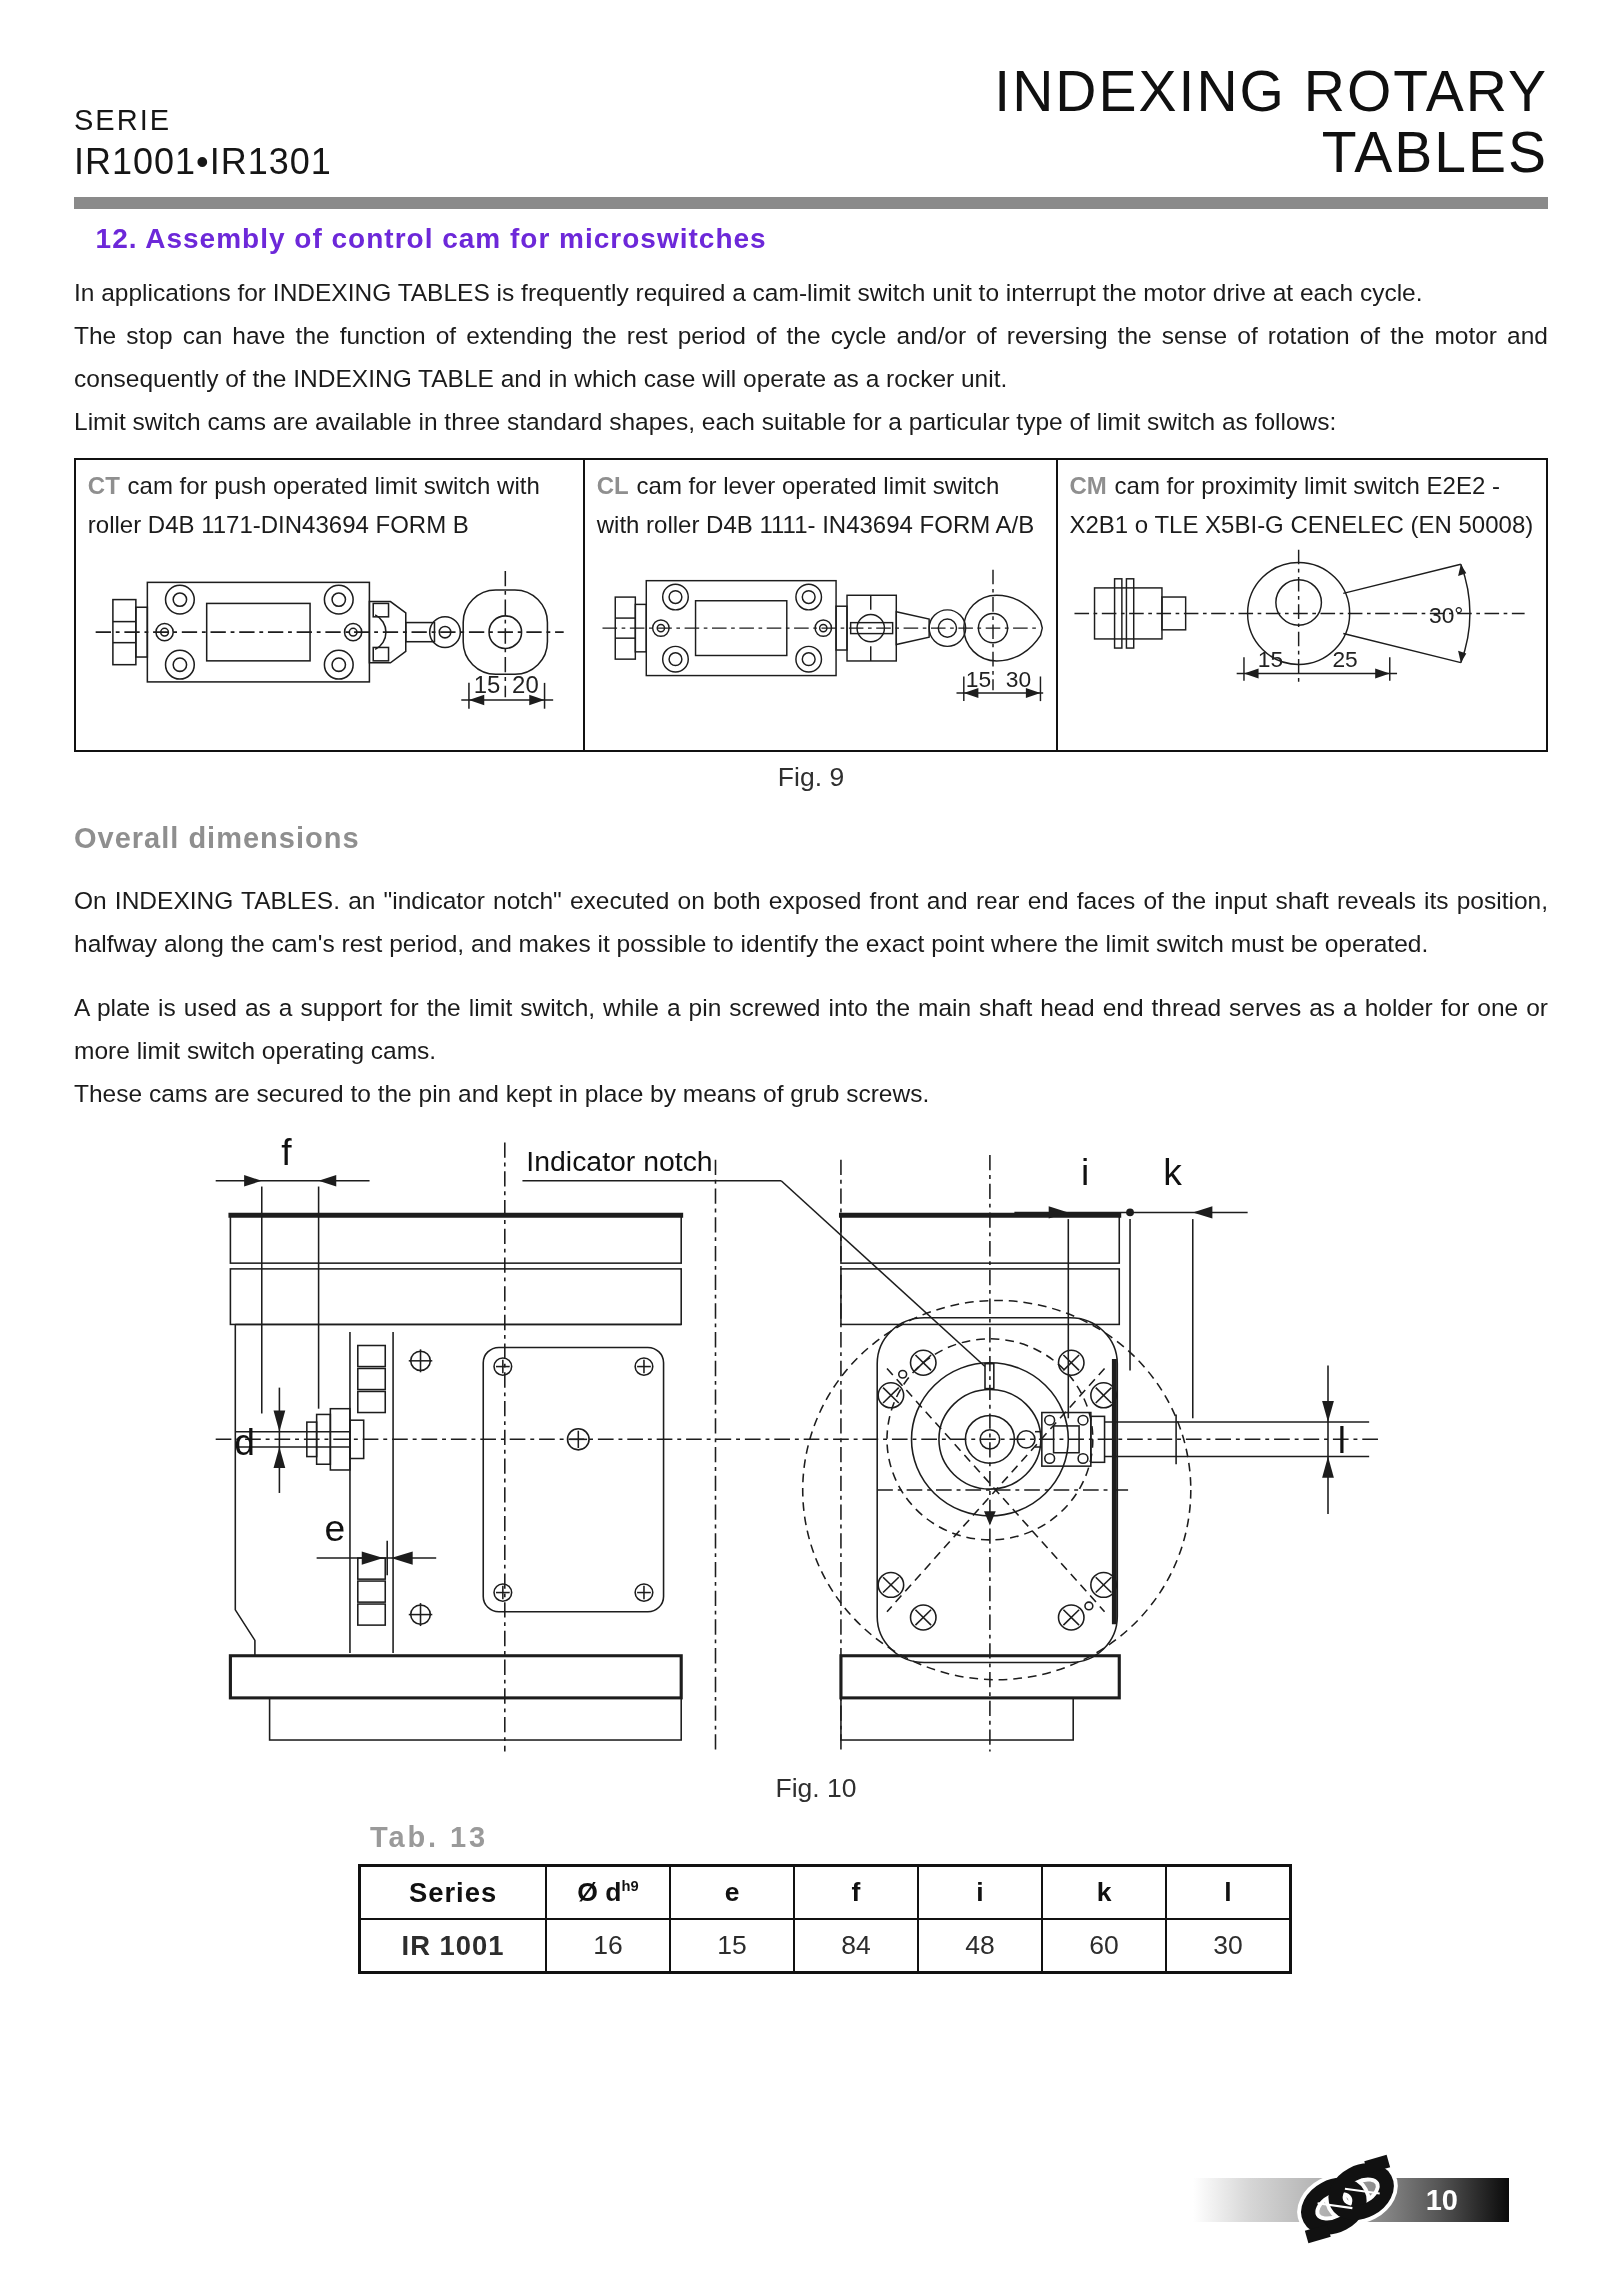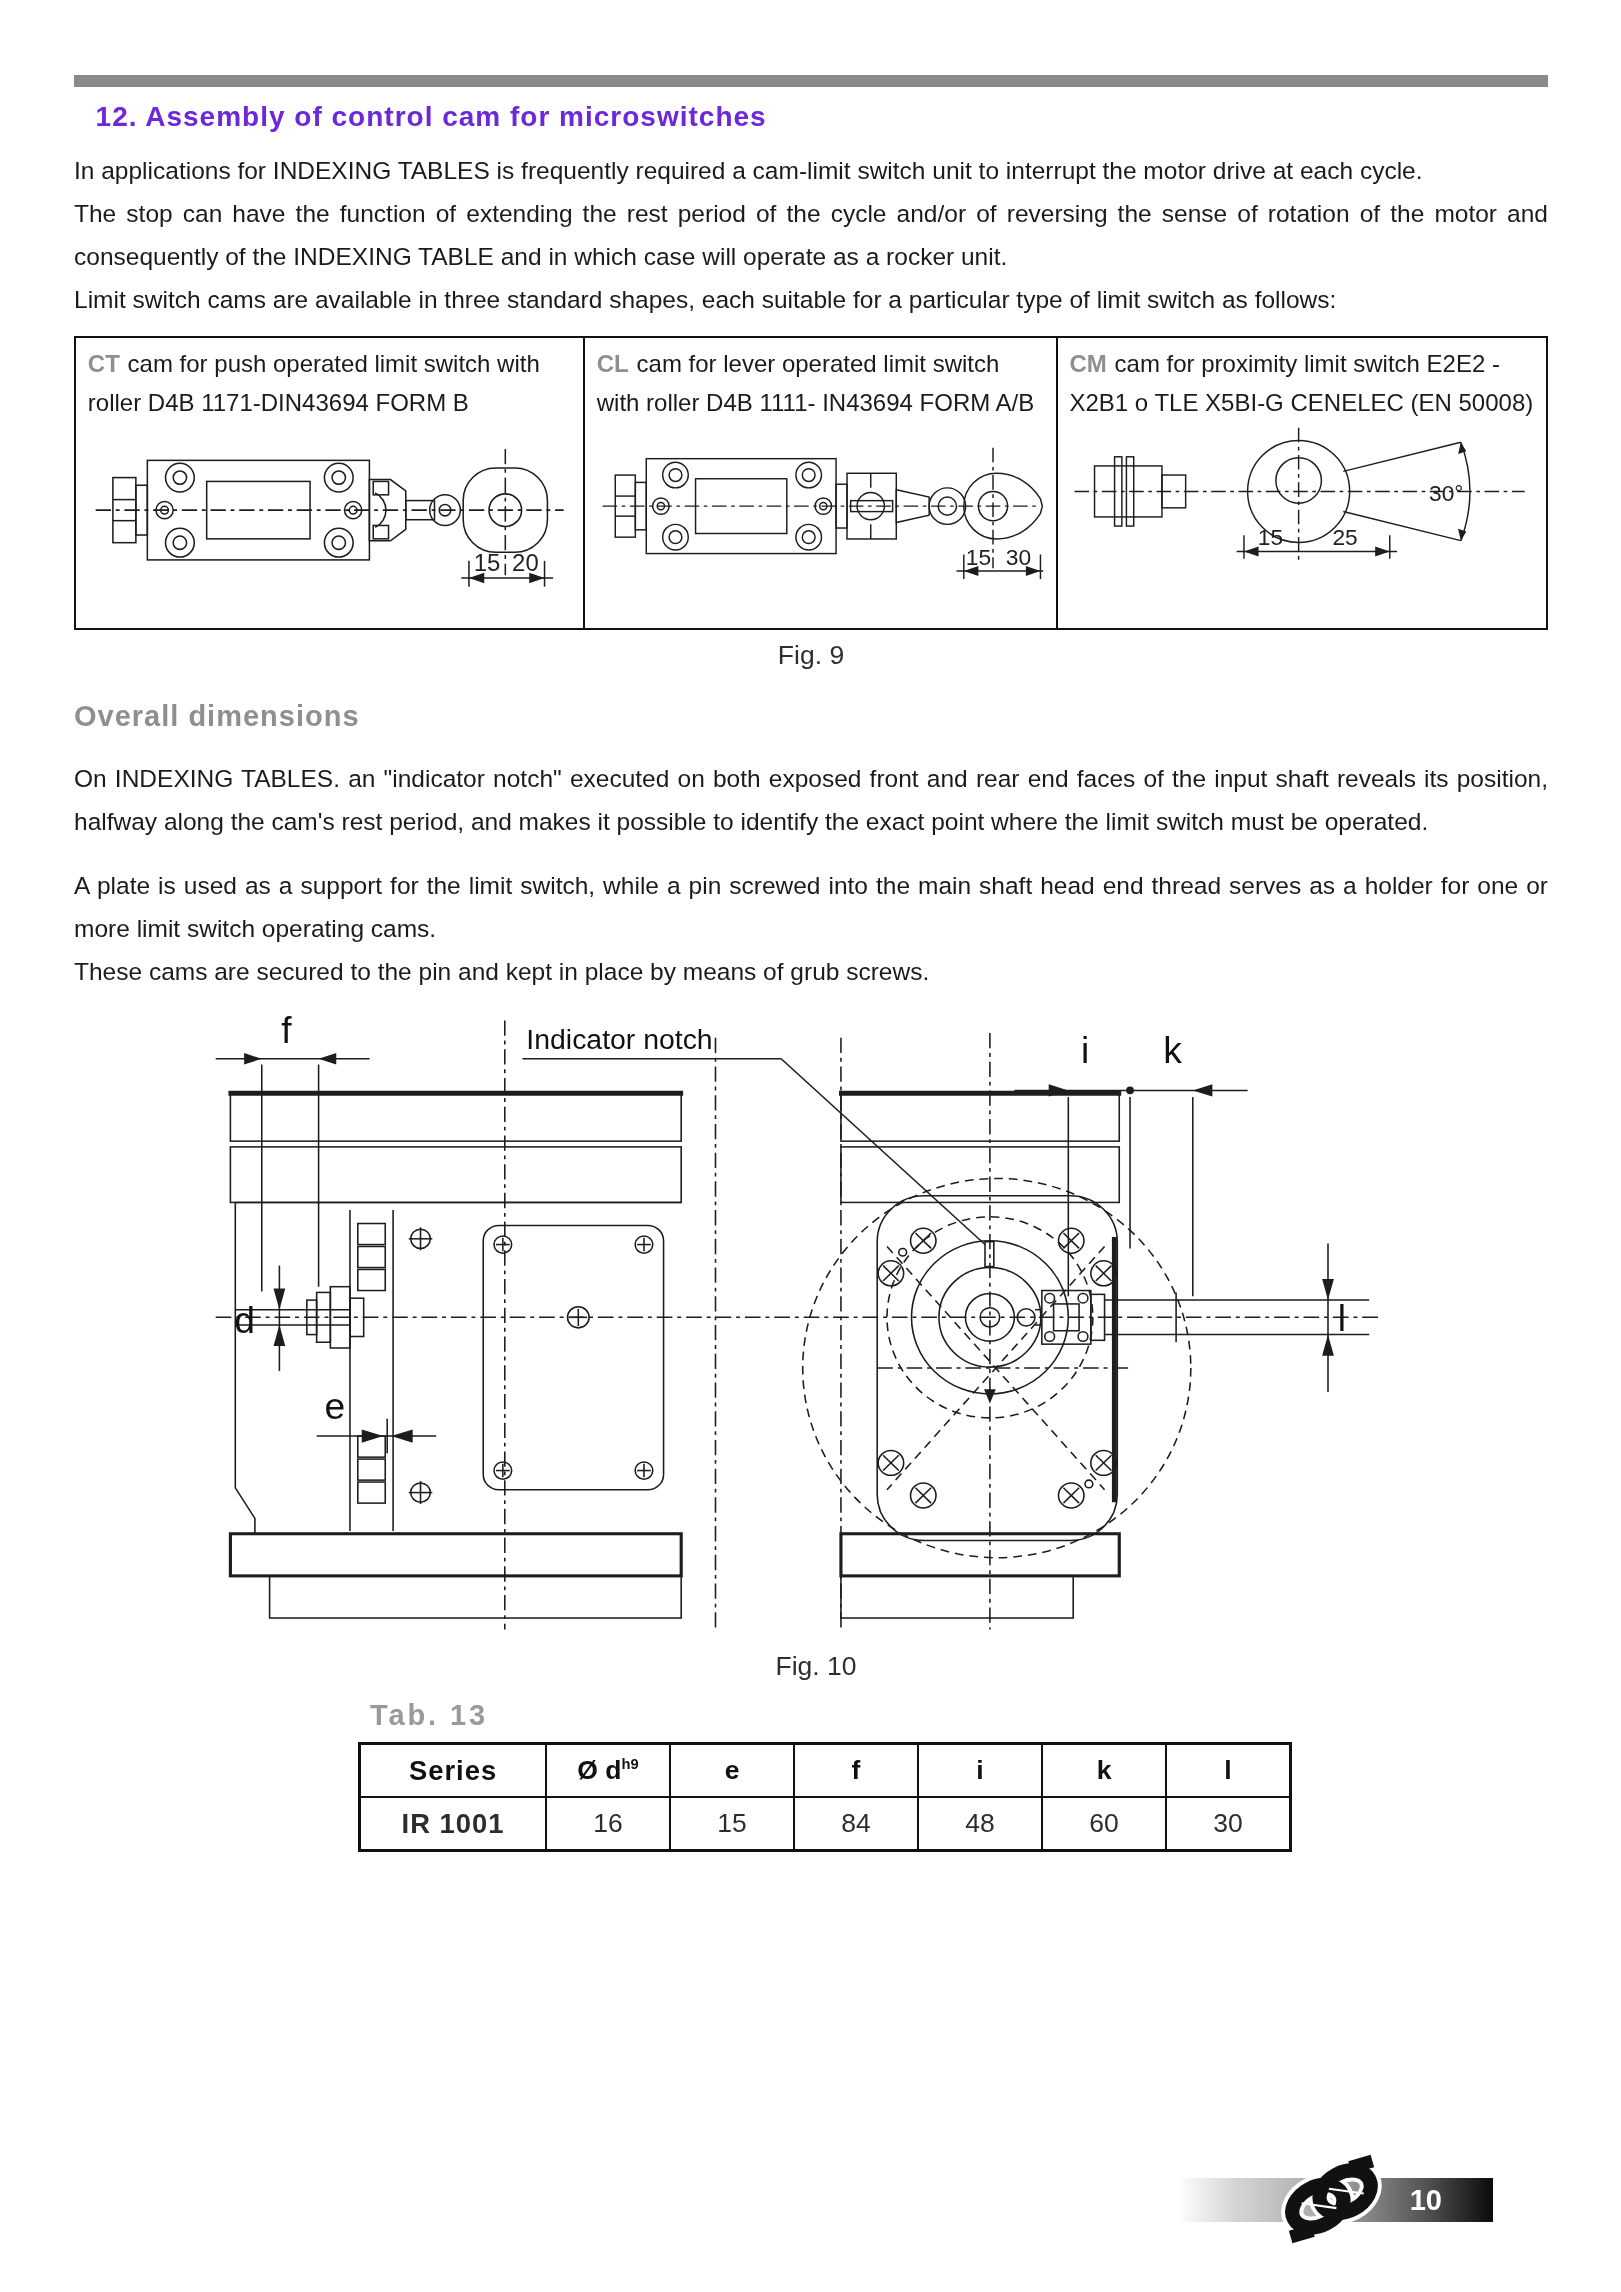--- a/index.html
+++ b/index.html
@@ -50,33 +50,43 @@
   .b3{stroke-width:3.2;}
   .thk{stroke-width:5;}
   .dd{stroke-dasharray:16 5 4 5;}
   .dsh{stroke-dasharray:9 6;}
   .fl{fill:#1d1d1d;stroke:none;}
   .dimtxt{font-family:"Liberation Sans",sans-serif;font-size:25px;fill:#222;}
   .figlab{font-family:"Liberation Sans",sans-serif;font-size:38px;fill:#111;}
   .figlab-sm{font-family:"Liberation Sans",sans-serif;font-size:29px;fill:#111;}
   
   .footer-bar{
-    position:absolute;top:2178px;right:128px;width:316px;height:44px;
+    position:absolute;top:2178px;right:112px;width:316px;height:44px;
     background:linear-gradient(90deg, rgba(250,250,250,0) 0%, #d6d6d6 18%, #a3a3a3 50%, #555555 78%, #0a0a0a 100%);
     display:flex;align-items:center;
   }
   .footer-logo{position:absolute;left:90px;top:-31px;width:129px;height:104px;}
   .page-num{margin-left:auto;margin-right:51px;color:#ffffff;font-size:29px;font-weight:bold;}
 </style>
 </head>
 <body>
 
 <div class="page">
   <div class="content">
 
+    <div class="doc-header">
+      <div class="serie-block">
+        <div class="serie-label">SERIE</div>
+        <div class="serie-models">IR1001•IR1301</div>
+      </div>
+      <div class="doc-title">
+        <div>INDEXING ROTARY</div>
+        <div>TABLES</div>
+      </div>
+    </div>
     <div class="header-rule"></div>
 
     <div class="section-title">12. Assembly of control cam for microswitches</div>
 
     <p class="body-par mt16">In applications for INDEXING TABLES is frequently required a cam-limit switch unit to interrupt the motor drive at each cycle.</p>
     <p class="body-par">The stop can have the function of extending the rest period of the cycle and/or of reversing the sense of rotation of the motor and consequently of the INDEXING TABLE and in which case will operate as a rocker unit.</p>
     <p class="body-par">Limit switch cams are available in three standard shapes, each suitable for a particular type of limit switch as follows:</p>
 
     <div class="fig9">
 

